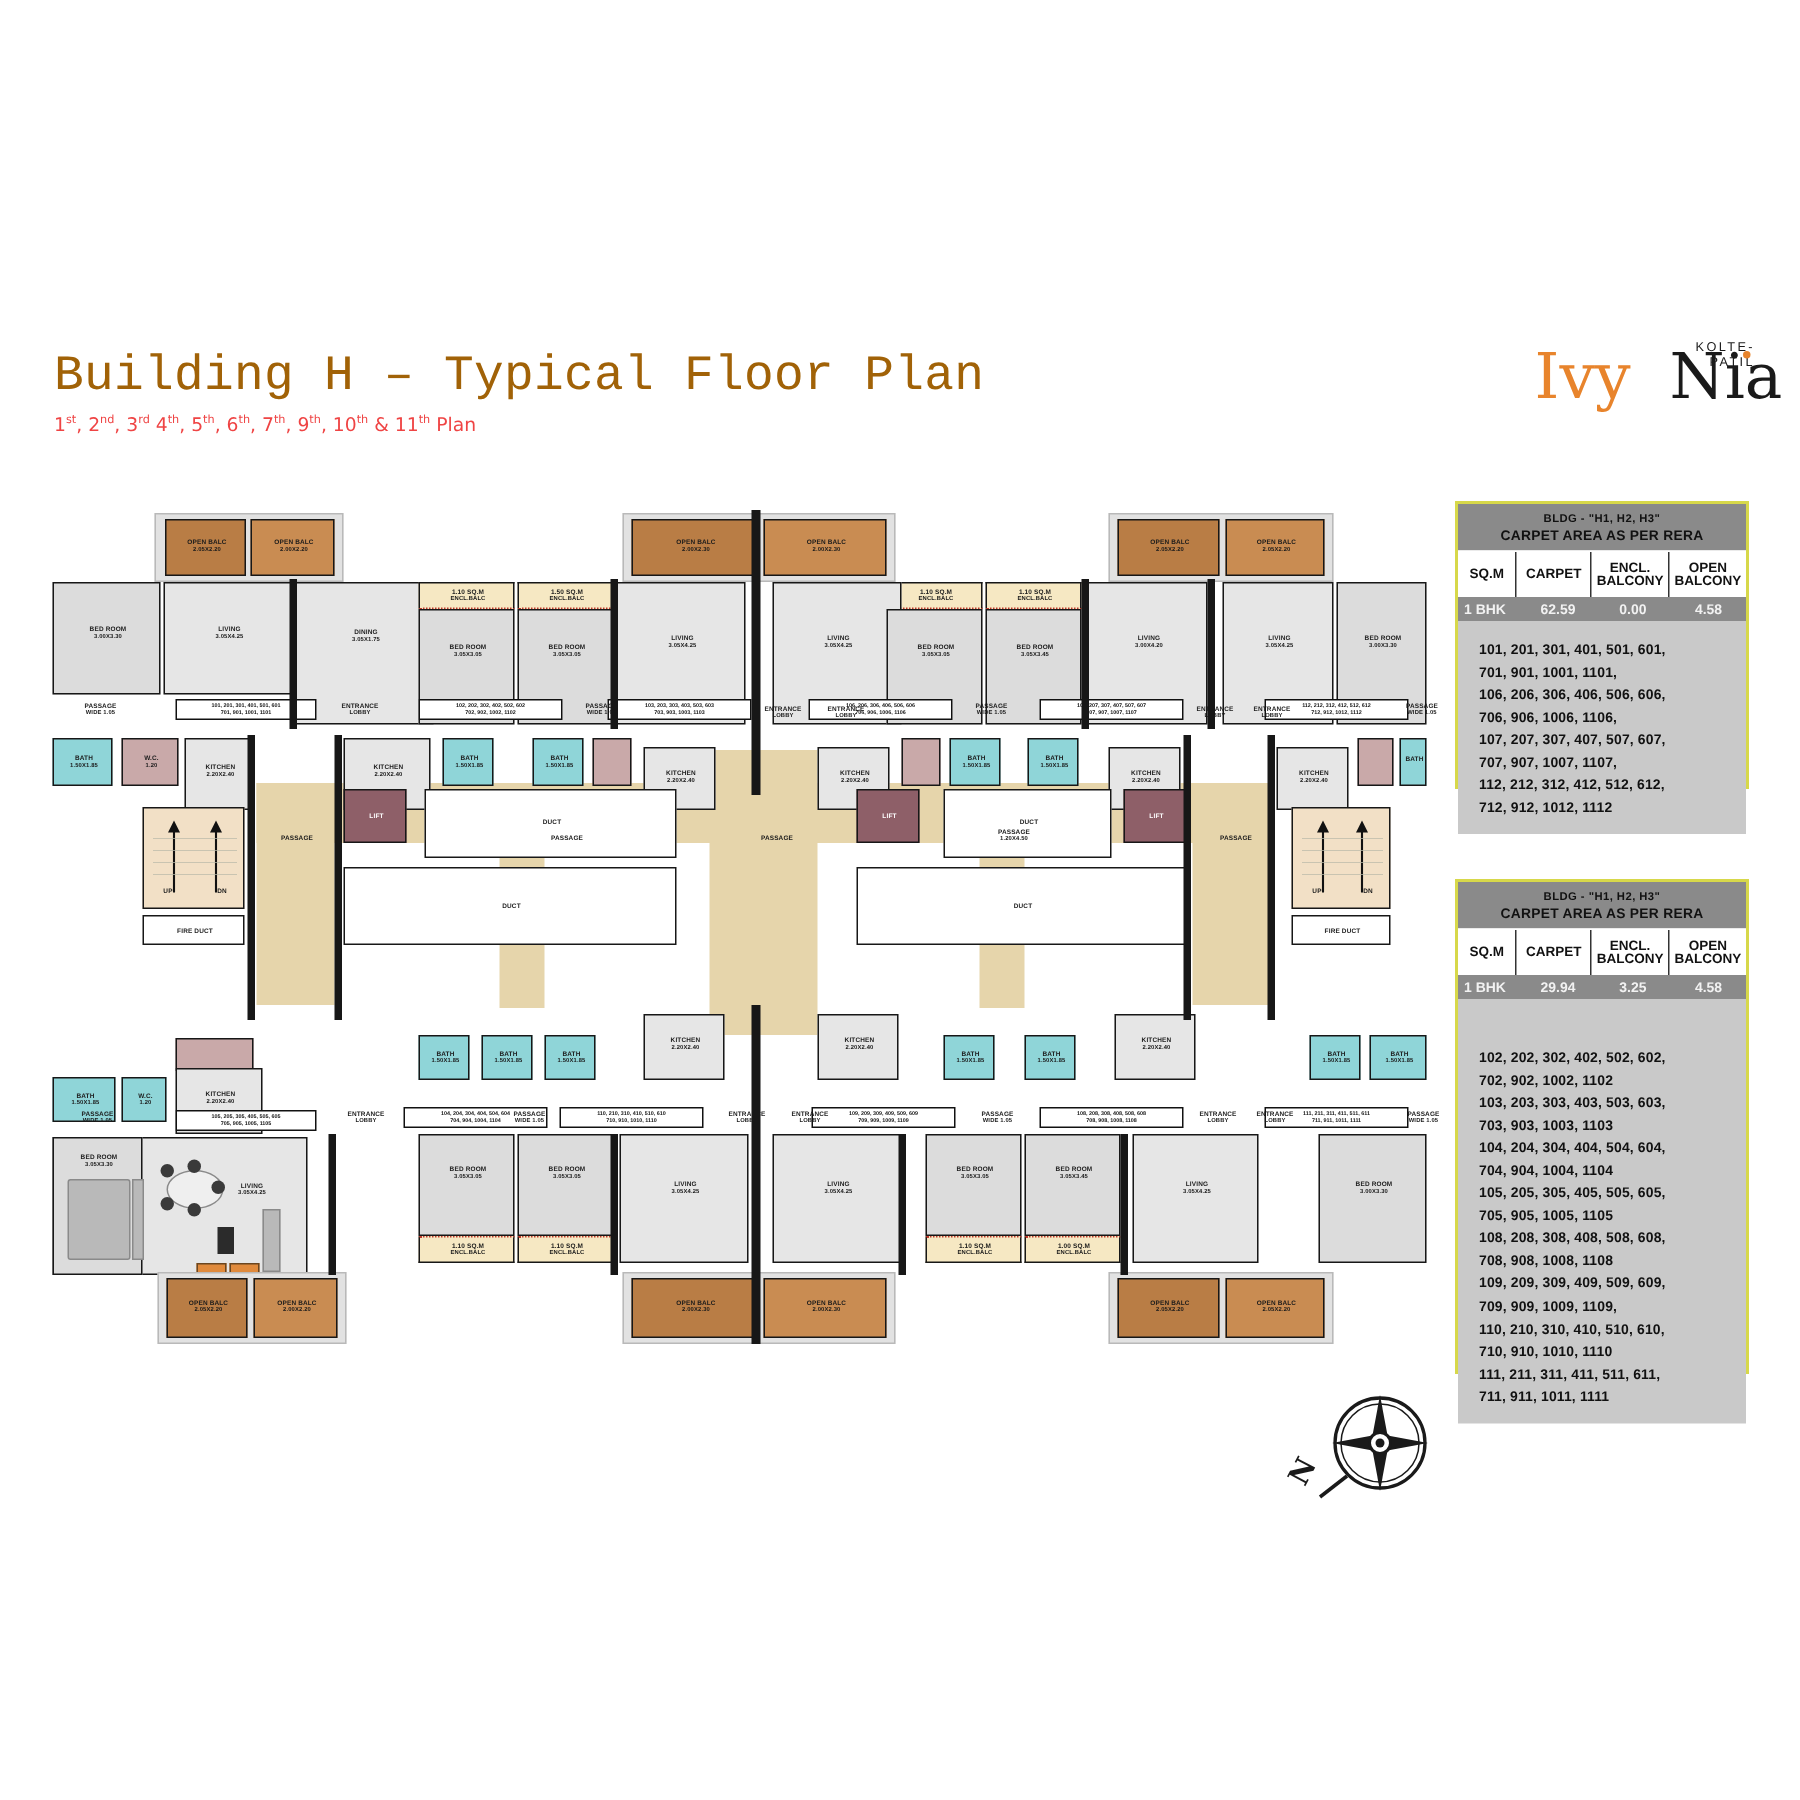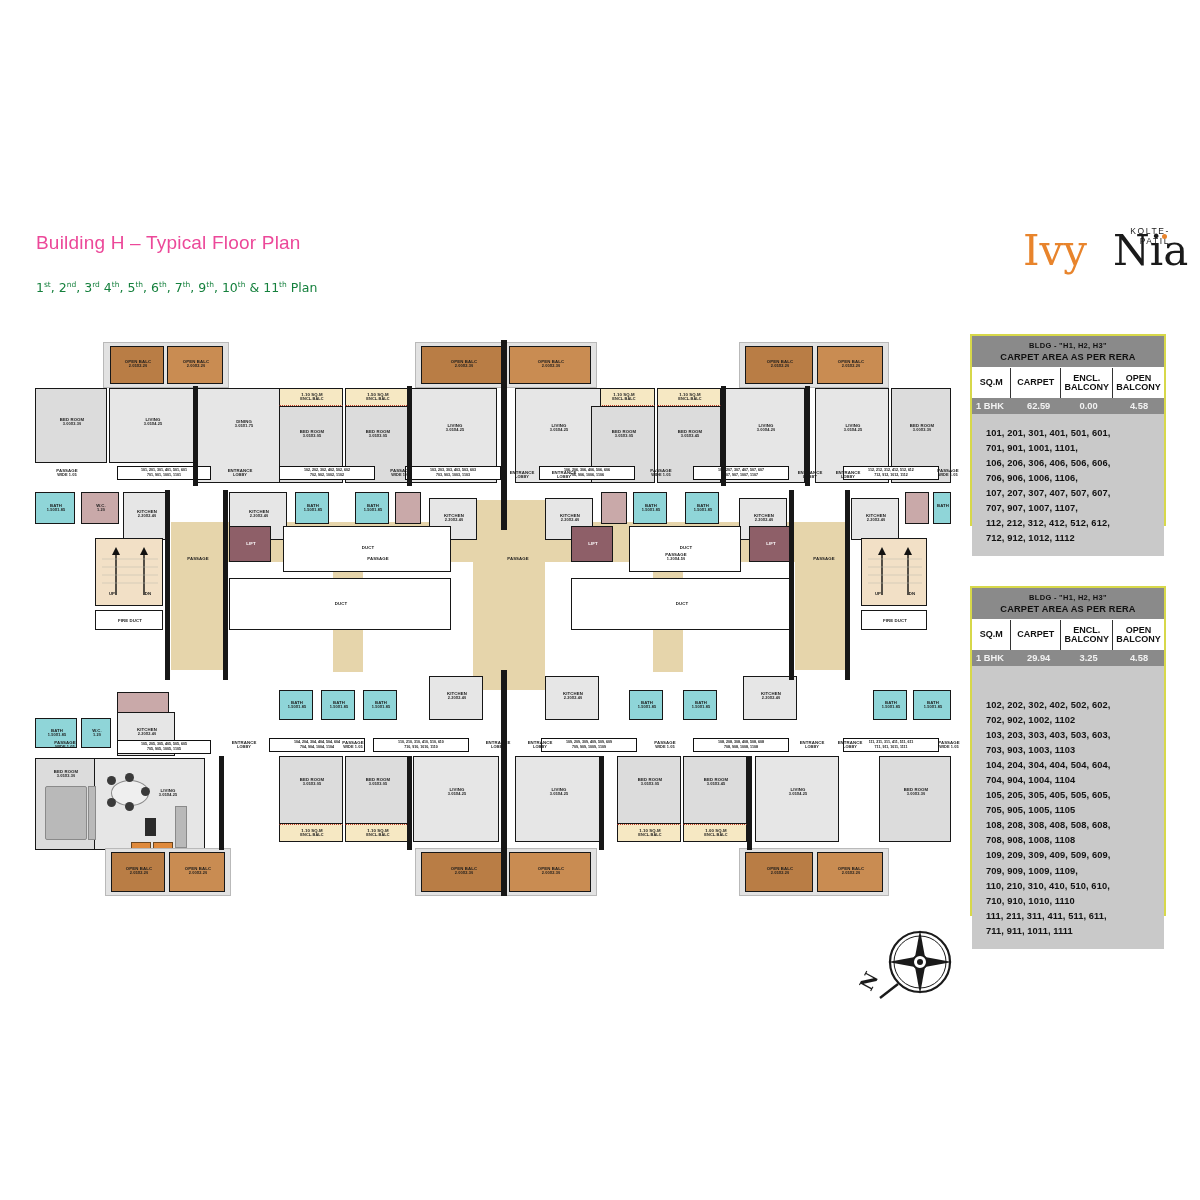--- a/index.html
+++ b/index.html
@@ -2,23 +2,23 @@
 <html><head>
 <meta charset="utf-8">
 <style>
   html,body{margin:0;padding:0;background:#ffffff;}
   body{width:1200px;height:1200px;position:relative;overflow:hidden;
        font-family:"Liberation Sans",sans-serif;color:#222;}
   #page{position:absolute;left:0;top:0;width:1200px;height:1200px;background:#fff;}
 
   
   #title-block{position:absolute;left:36px;top:232px;}
-  #plan-title{font-size:19px;font-weight:400;color:#ec4899;letter-spacing:.2px;
-              font-family:Liberation Sans, sans-serif;}
-  #plan-subtitle{margin-top:26px;font-size:12.5px;color:#15803d;
+  #plan-title{font-size:33px;font-weight:400;color:#a16207;letter-spacing:.2px;
+              font-family:Liberation Mono, monospace;}
+  #plan-subtitle{margin-top:6px;font-size:12.5px;color:#ef4444;
               font-family:"DejaVu Sans",sans-serif;}
   #plan-subtitle sup{font-size:7.5px;vertical-align:super;}
 
   
   #logo{position:absolute;right:30px;top:218px;width:175px;height:62px;text-align:right;}
   #logo-brand{font-size:8.5px;font-weight:normal;letter-spacing:1.6px;color:#1a1a1a;
               position:absolute;left:62px;top:8px;padding-left:48px;}
   #logo-ivy{position:absolute;left:28px;top:12px;font-size:42px;color:#e8842c;
             font-family:"DejaVu Serif",serif;line-height:1;}
   #logo-nia{position:absolute;left:118px;top:12px;font-size:42px;color:#1a1a1a;

